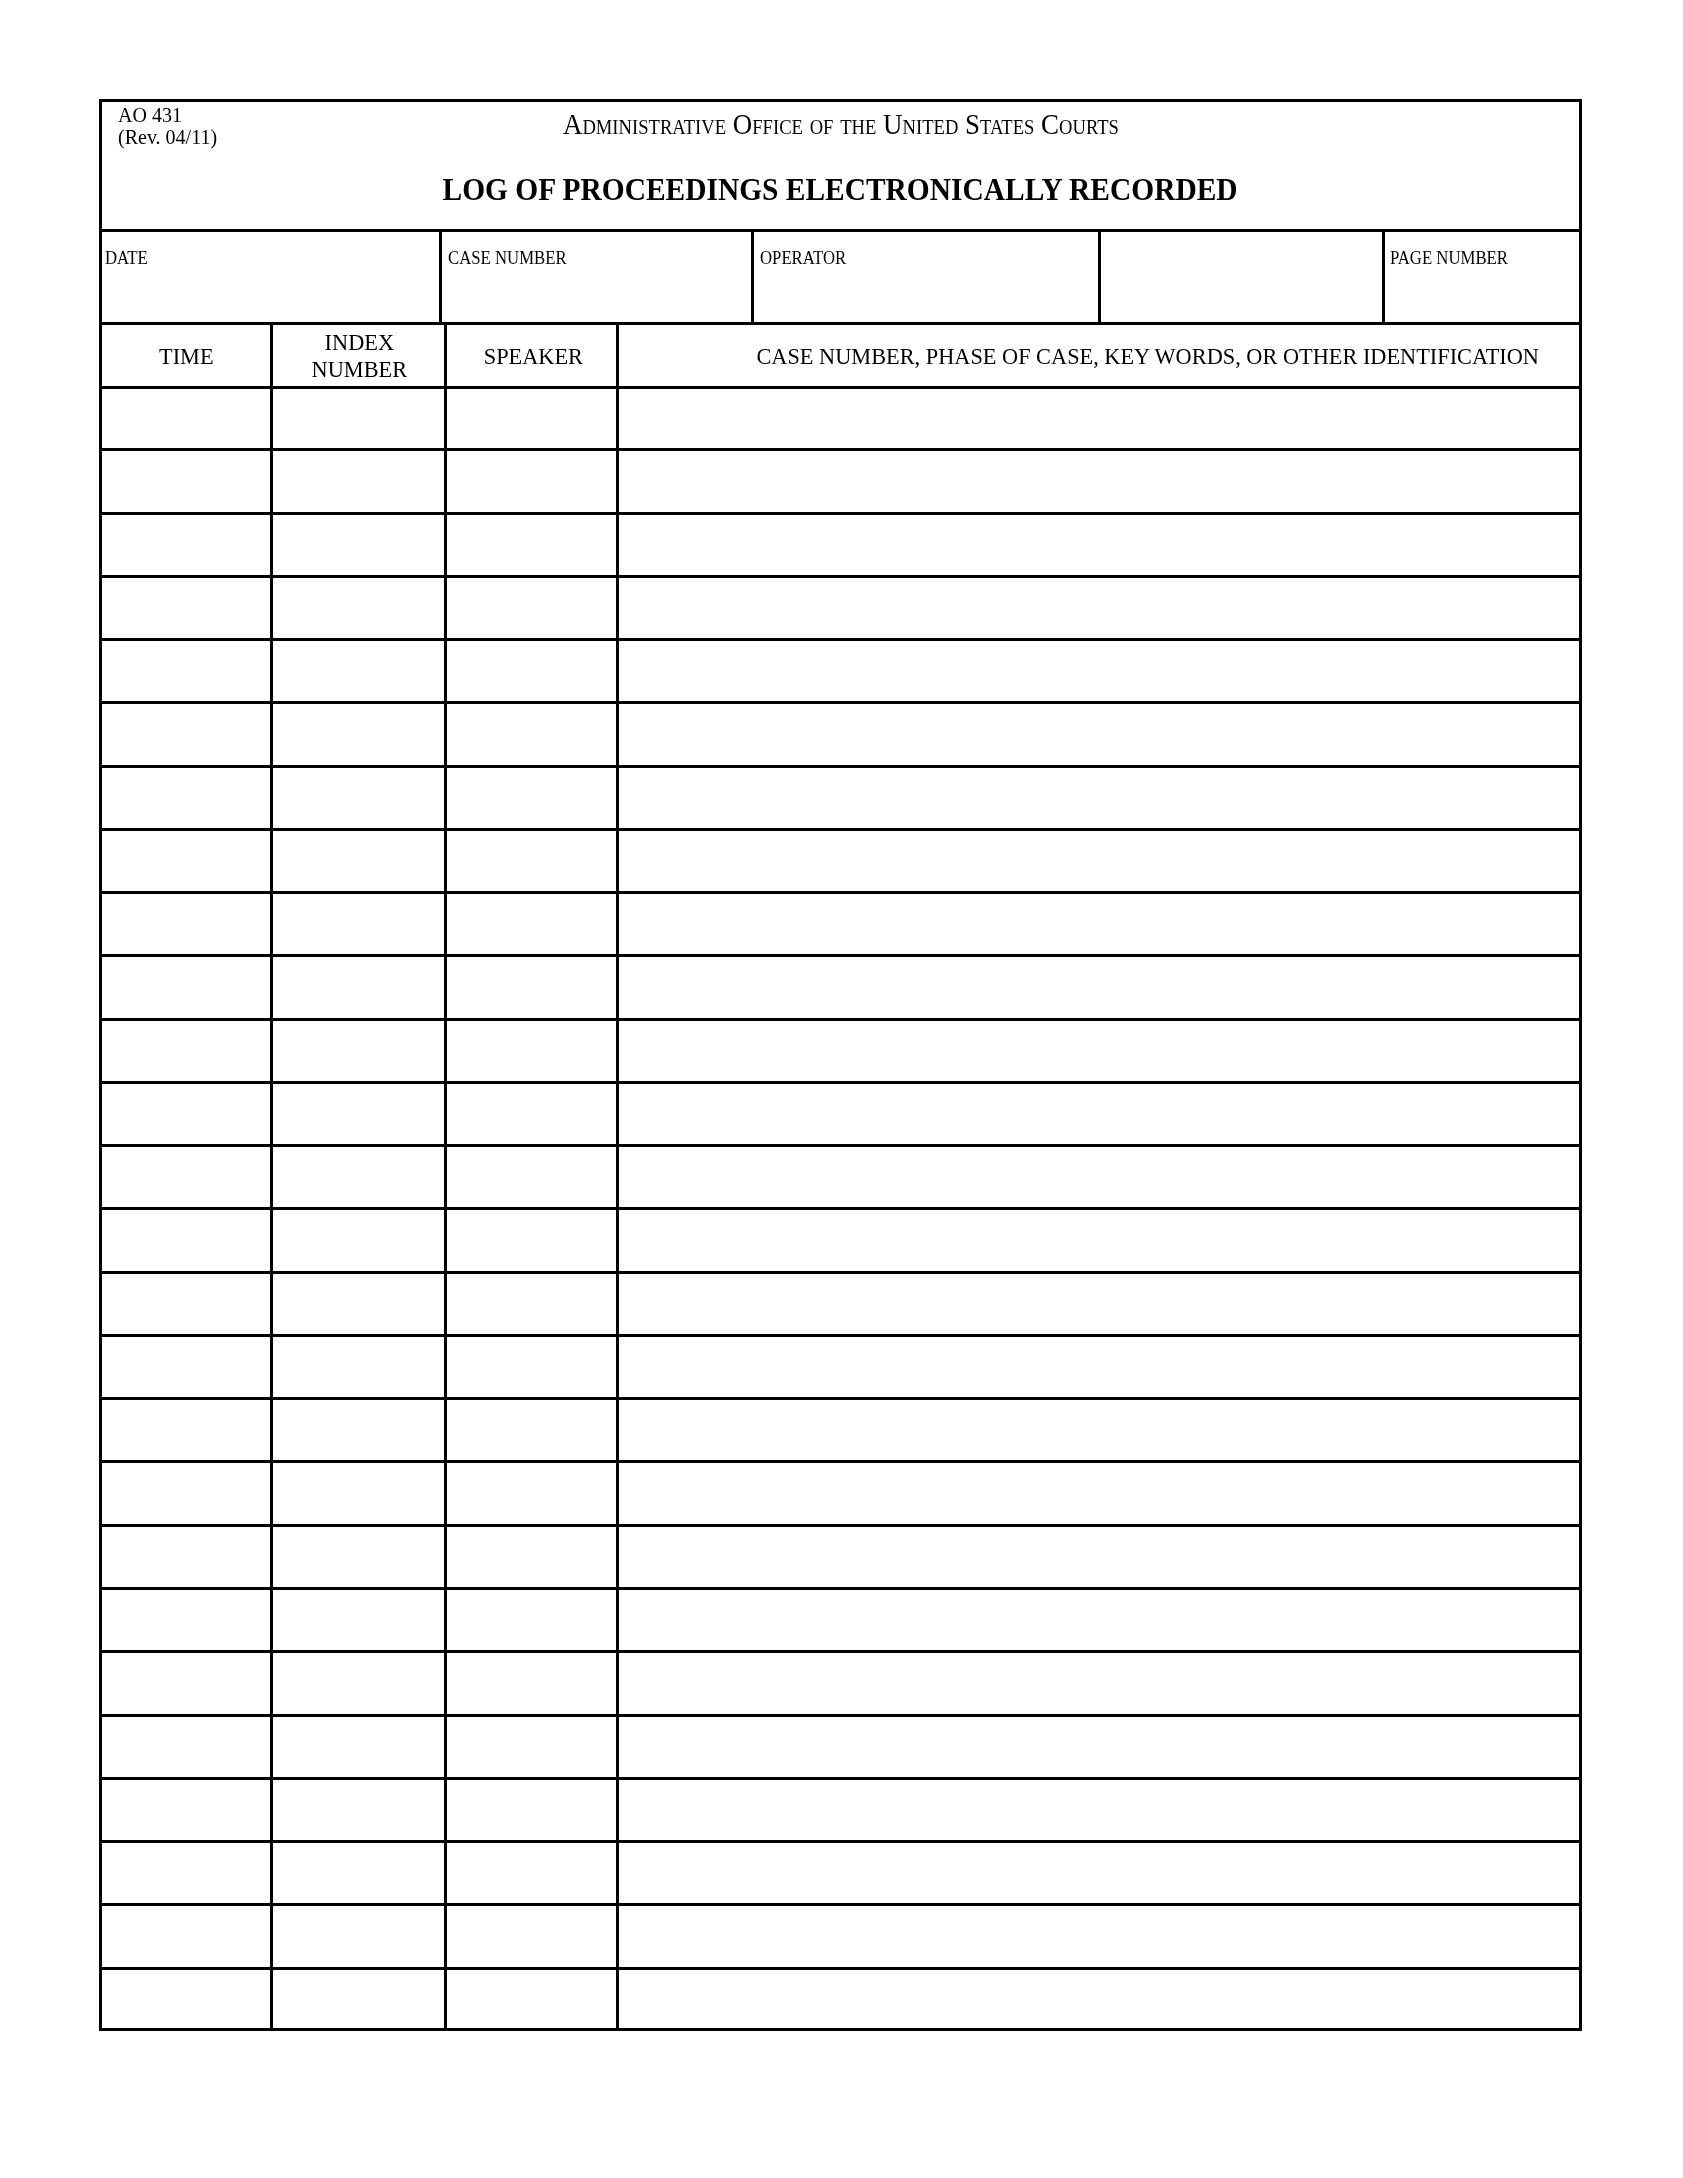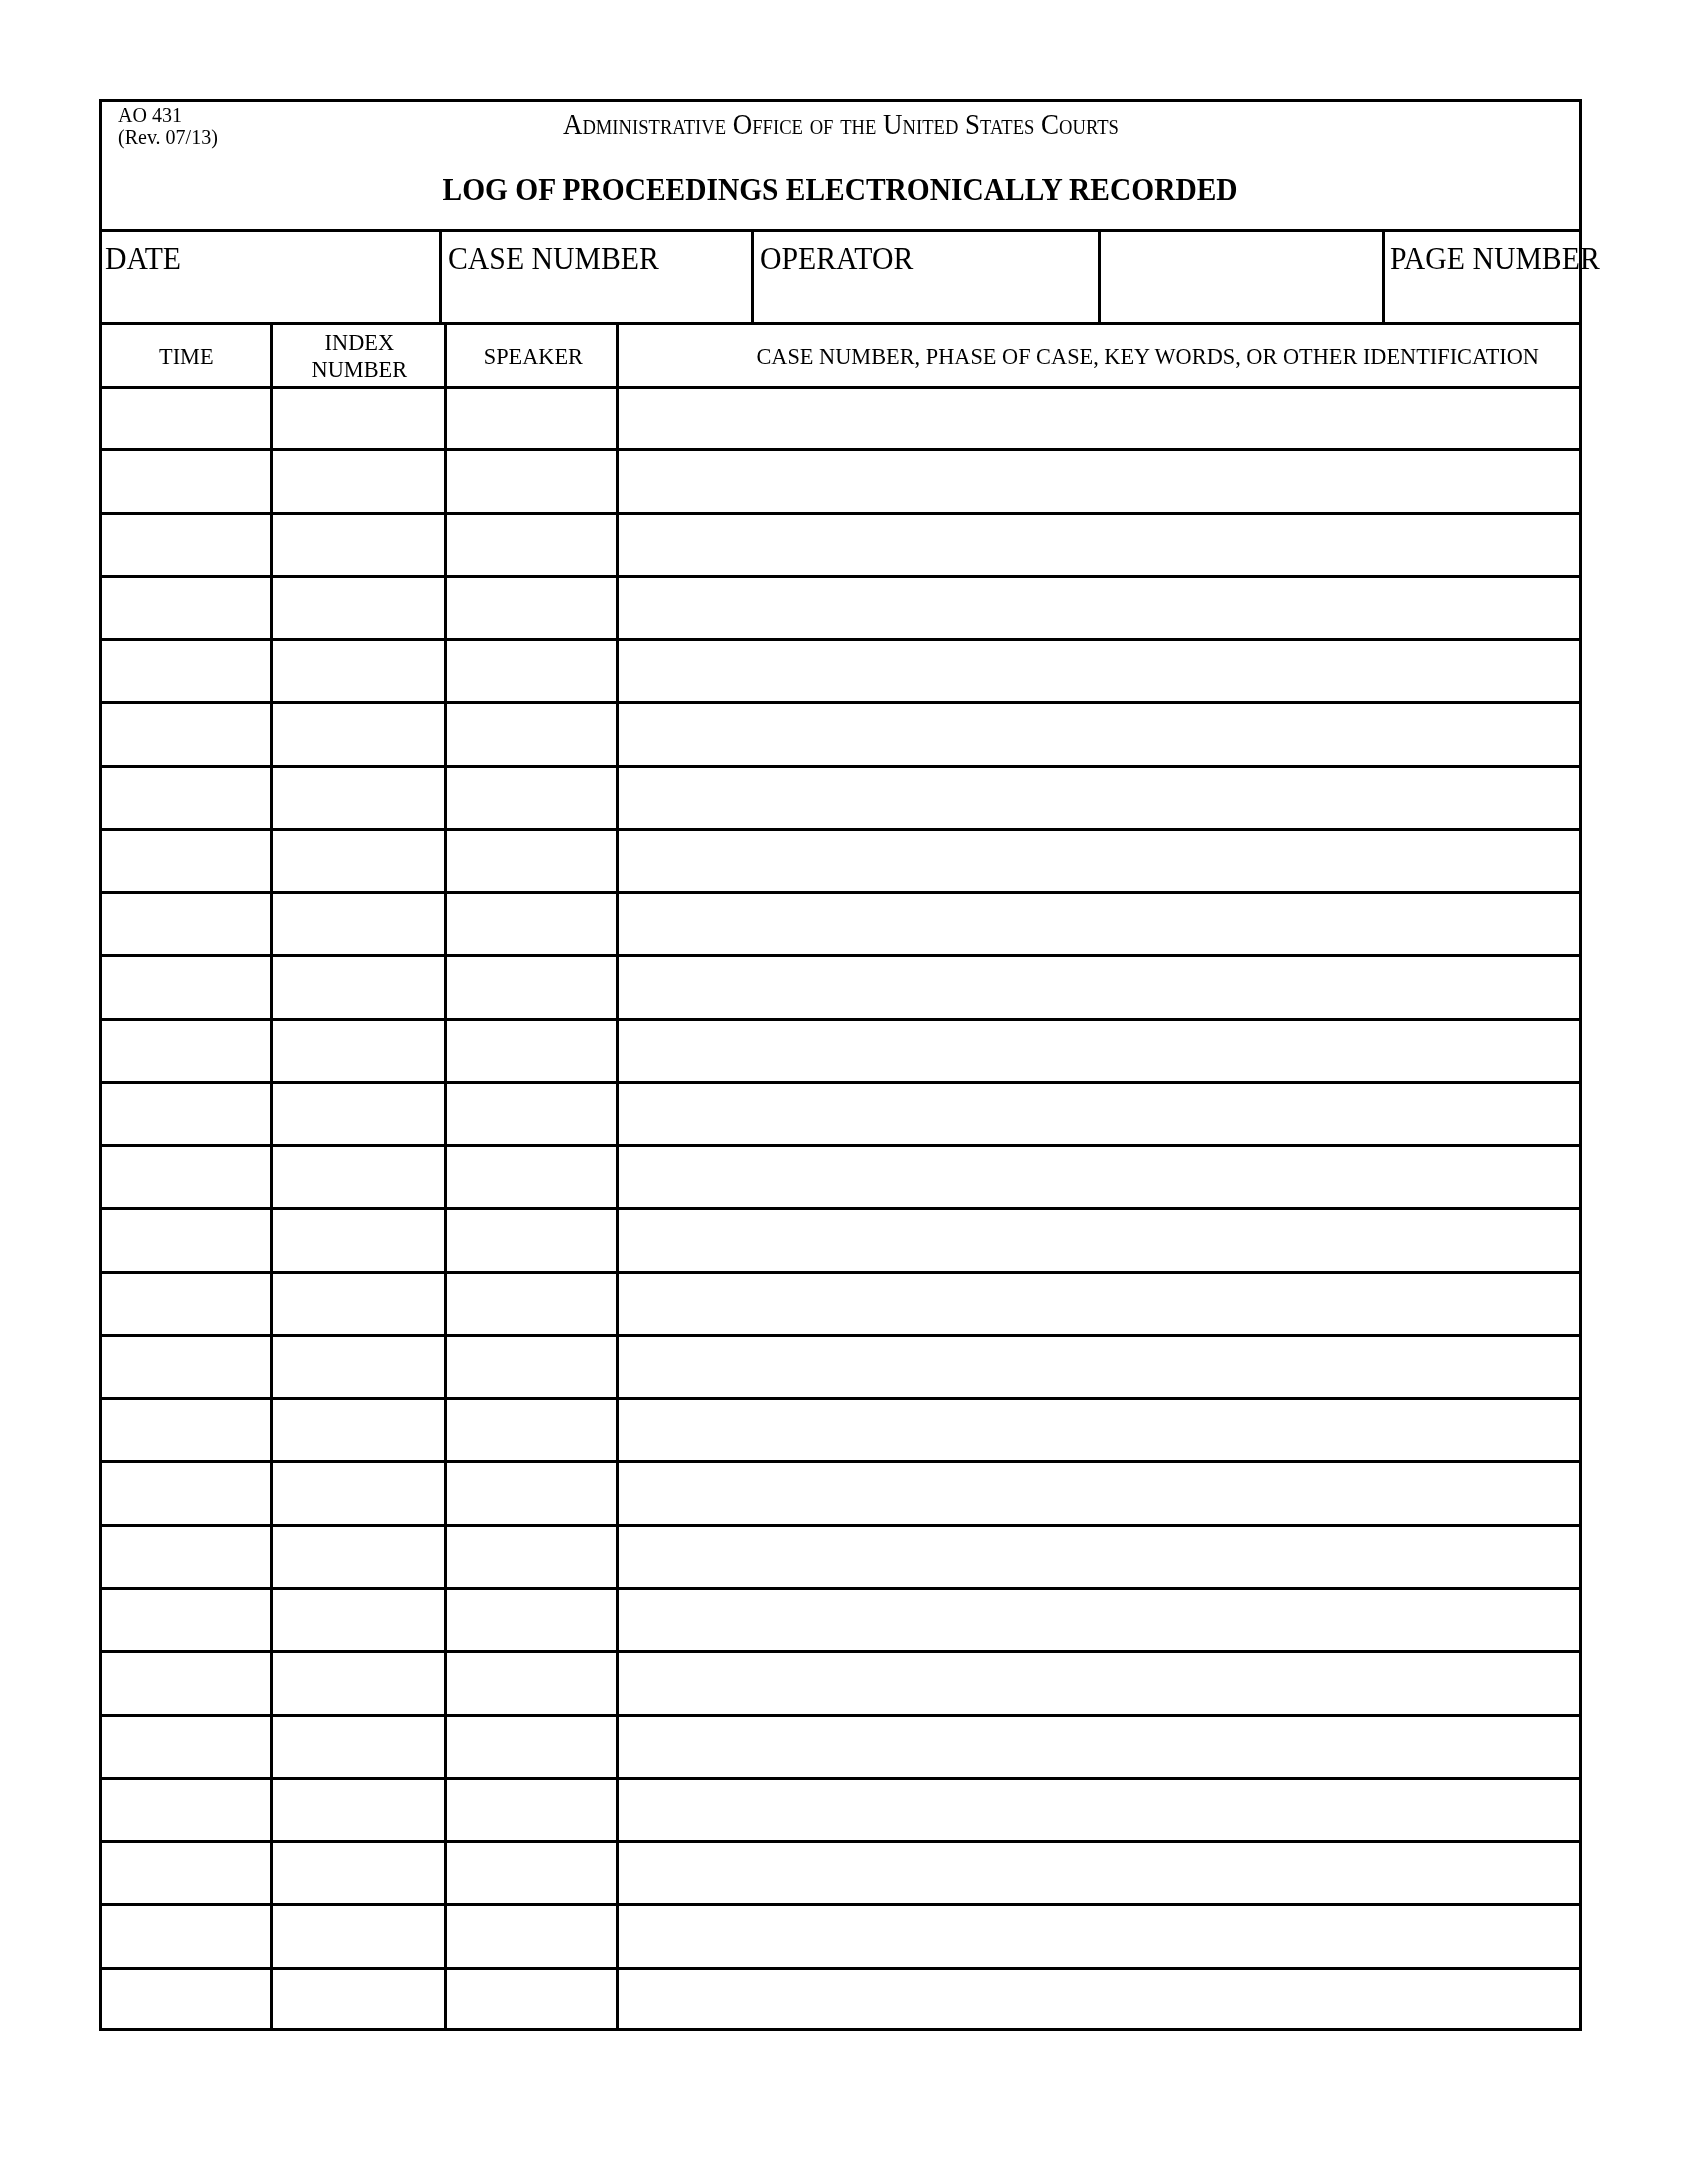--- a/index.html
+++ b/index.html
@@ -58,21 +58,21 @@
     .title {
       left: 0;
       right: 0;
       top: 69px;
       text-align: center;
       font-size: 32px;
       font-weight: bold;
     }
     .title span.inner { display: inline-block; transform: scaleX(0.92); transform-origin: center; }
     .info-label {
-      font-size: 32px;
+      font-size: 18px;
       line-height: 28px;
       top: 142px;
     }
     .info-label span.inner { display: inline-block; transform: scaleX(0.93); transform-origin: left; white-space: nowrap; }
     .col-head {
       text-align: center;
       font-size: 24px;
       line-height: 28px;
       display: flex;
       align-items: center;
@@ -90,21 +90,21 @@
       padding: 4px 8px;
     }
   </style>
 </head>
 <body>
 
 <div class="form">
 
   <div class="abs form-id">
     <div>AO 431</div>
-    <div>(Rev. 07/13)</div>
+    <div>(Rev. 04/11)</div>
   </div>
   <div class="abs agency">
     <span class="inner">Administrative Office of the United States Courts</span>
   </div>
   <div class="abs title">
     <span class="inner">LOG OF PROCEEDINGS ELECTRONICALLY RECORDED</span>
   </div>
 
   <div class="hline" style="top:127px;"></div>
 

